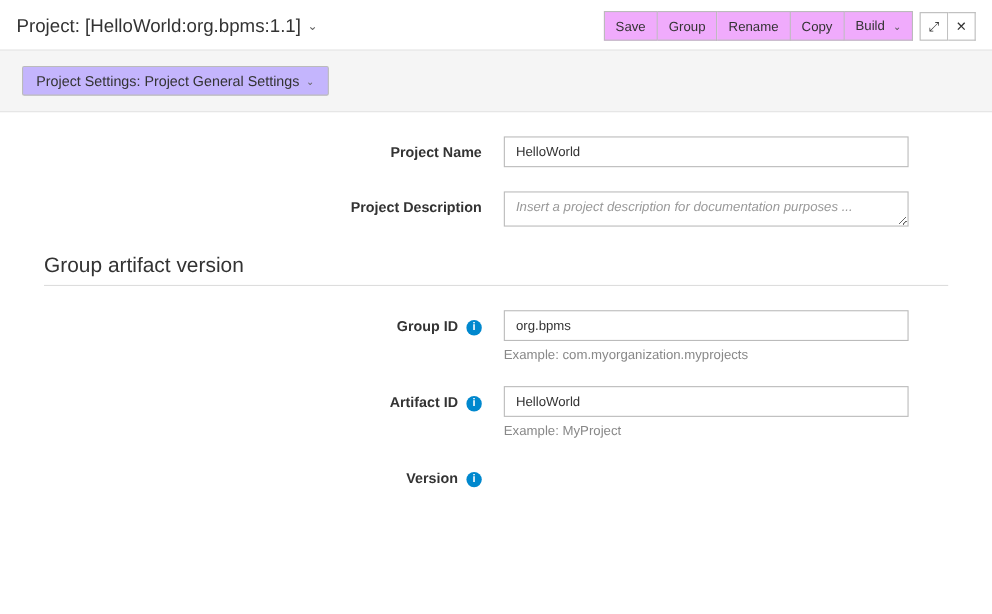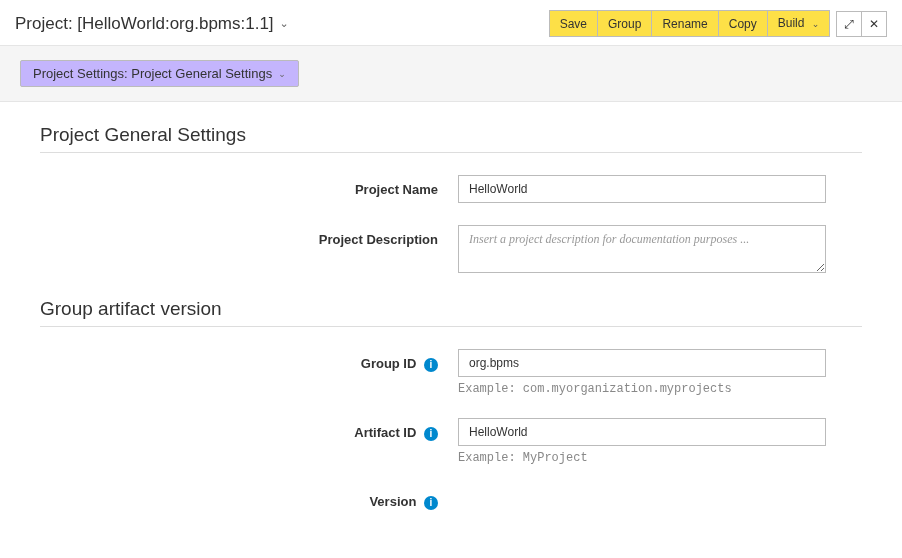--- a/index.html
+++ b/index.html
@@ -2,38 +2,38 @@
 <html><head>
 <meta charset="utf-8">
 <style>
 * { box-sizing: border-box; margin: 0; padding: 0; }
 body { font-family: -apple-system, "Segoe UI", "Helvetica Neue", Arial, sans-serif; font-size: 13px; color: #333; background: #fff; width: 902px; }
 .header { display: flex; align-items: center; justify-content: space-between; padding: 10px 15px 8px 15px; }
 .project-title { font-size: 17px; color: #333; display: flex; align-items: center; gap: 6px; cursor: pointer; }
 .project-title .chev { font-size: 11px; color: #666; }
 .header-actions { display: flex; align-items: center; gap: 6px; }
 .btn-group { display: flex; }
-.btn { background: #fde047; border: 1px solid #bbb; color: #333; font-size: 12px; padding: 3px 10px; cursor: pointer; line-height: 18px; }
+.btn { background: #f0abfc; border: 1px solid #bbb; color: #333; font-size: 12px; padding: 3px 10px; cursor: pointer; line-height: 18px; }
 .btn-group .btn + .btn { border-left: none; }
 .btn .caret { font-size: 9px; margin-left: 4px; color: #555; }
 .icon-btn { background: #fff; border: 1px solid #bbb; padding: 3px 7px; cursor: pointer; font-size: 12px; line-height: 18px; color: #333; }
 .icon-btn + .icon-btn { border-left: none; }
 .subheader { background: #f5f5f5; border-top: 1px solid #e5e5e5; border-bottom: 1px solid #e5e5e5; padding: 14px 20px; }
 .breadcrumb-btn { display: inline-flex; align-items: center; background: #c4b5fd; border: 1px solid #bbb; border-radius: 2px; padding: 5px 12px; font-size: 13px; color: #333; cursor: pointer; }
 .breadcrumb-btn .caret { font-size: 9px; margin-left: 6px; color: #666; }
 .content { padding: 22px 40px 30px 40px; }
 .section-title { font-size: 19px; font-weight: 400; color: #333; border-bottom: 1px solid #ddd; padding-bottom: 6px; margin-bottom: 22px; }
 .form-row { display: flex; align-items: flex-start; margin-bottom: 22px; }
 .form-label { width: 418px; text-align: right; padding-right: 20px; padding-top: 7px; font-size: 13px; font-weight: 600; color: #333; }
 .form-label .info { display: inline-block; width: 14px; height: 14px; border-radius: 50%; background: #0088ce; color: #fff; font-size: 10px; font-weight: bold; text-align: center; line-height: 14px; font-style: normal; margin-left: 4px; vertical-align: middle; cursor: help; }
 .form-control-wrap { flex: 1; max-width: 368px; }
 .form-input { width: 100%; border: 1px solid #bbb; padding: 6px 10px; font-size: 12px; color: #333; font-family: inherit; }
 .form-input::placeholder { color: #999; font-style: italic; }
-textarea.form-input { height: 48px; resize: both; font-family: Liberation Serif, serif; }
-.help-text { font-size: 12px; color: #888; margin-top: 5px; font-family: Liberation Mono, monospace; }
+textarea.form-input { height: 32px; resize: both; }
+.help-text { font-size: 12px; color: #888; margin-top: 5px; }
 </style>
 </head>
 <body>
 
 <div class="header">
   <div class="project-title">
     <span>Project: [HelloWorld:org.bpms:1.1]</span>
     <span class="chev">⌄</span>
   </div>
   <div class="header-actions">
@@ -56,21 +56,20 @@
 
 <div class="subheader">
   <div class="breadcrumb-btn">
     <span>Project Settings: Project General Settings</span>
     <span class="caret">⌄</span>
   </div>
 </div>
 
 <div class="content">
 
-  <h2 class="section-title">Project General Settings</h2>
 
   <div class="form-row">
     <div class="form-label">Project Name</div>
     <div class="form-control-wrap">
       <input class="form-input" type="text" value="HelloWorld" style="">
     </div>
   </div>
 
   <div class="form-row">
     <div class="form-label">Project Description</div>

